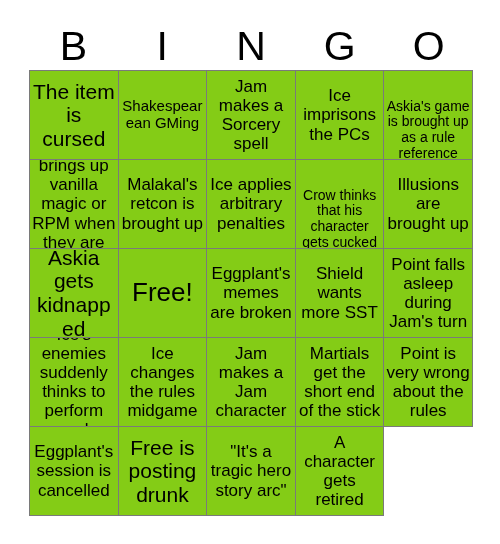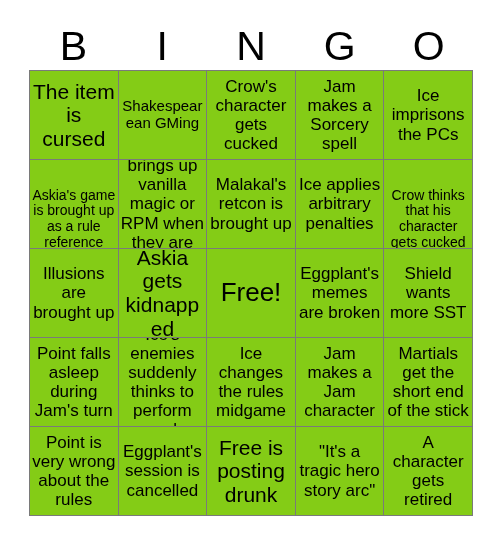--- a/index.html
+++ b/index.html
@@ -104,23 +104,20 @@
   </div>
 
   <div id="grid">
       <div class="cell sz-lg">
         <span class="cell-text">The item is cursed</span>
       </div>
       <div class="cell sz-xxs">
         <span class="cell-text">Shakespearean GMing</span>
       </div>
       <div class="cell sz-md">
-        <span class="cell-text">Crow's character gets cucked</span>
-      </div>
-      <div class="cell sz-md">
         <span class="cell-text">Jam makes a Sorcery spell</span>
       </div>
       <div class="cell sz-md">
         <span class="cell-text">Ice imprisons the PCs</span>
       </div>
       <div class="cell sz-sm">
         <span class="cell-text">Askia's game is brought up as a rule reference</span>
       </div>
       <div class="cell sz-xs">
         <span class="cell-text">Shield brings up vanilla magic or RPM when they are not in use</span>

